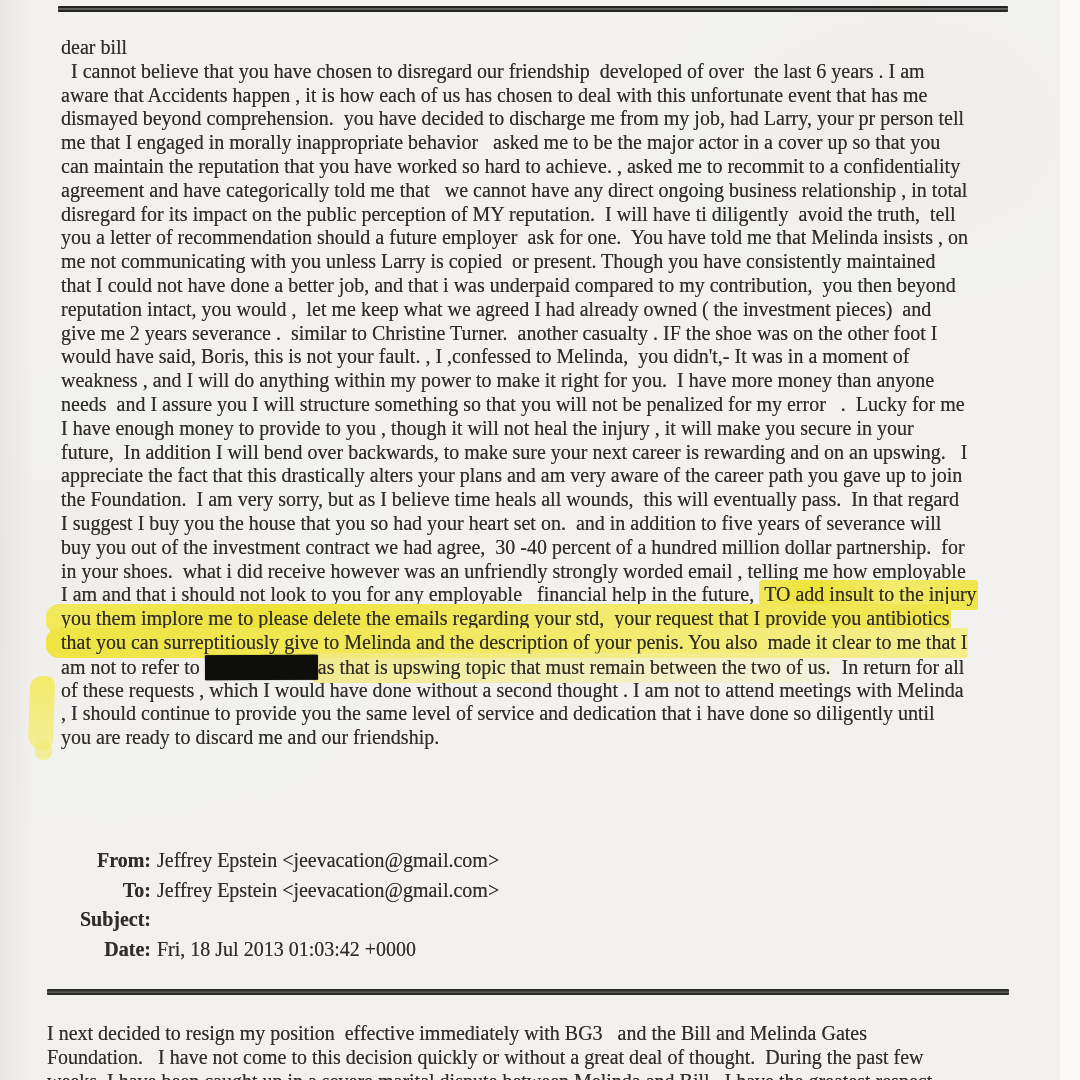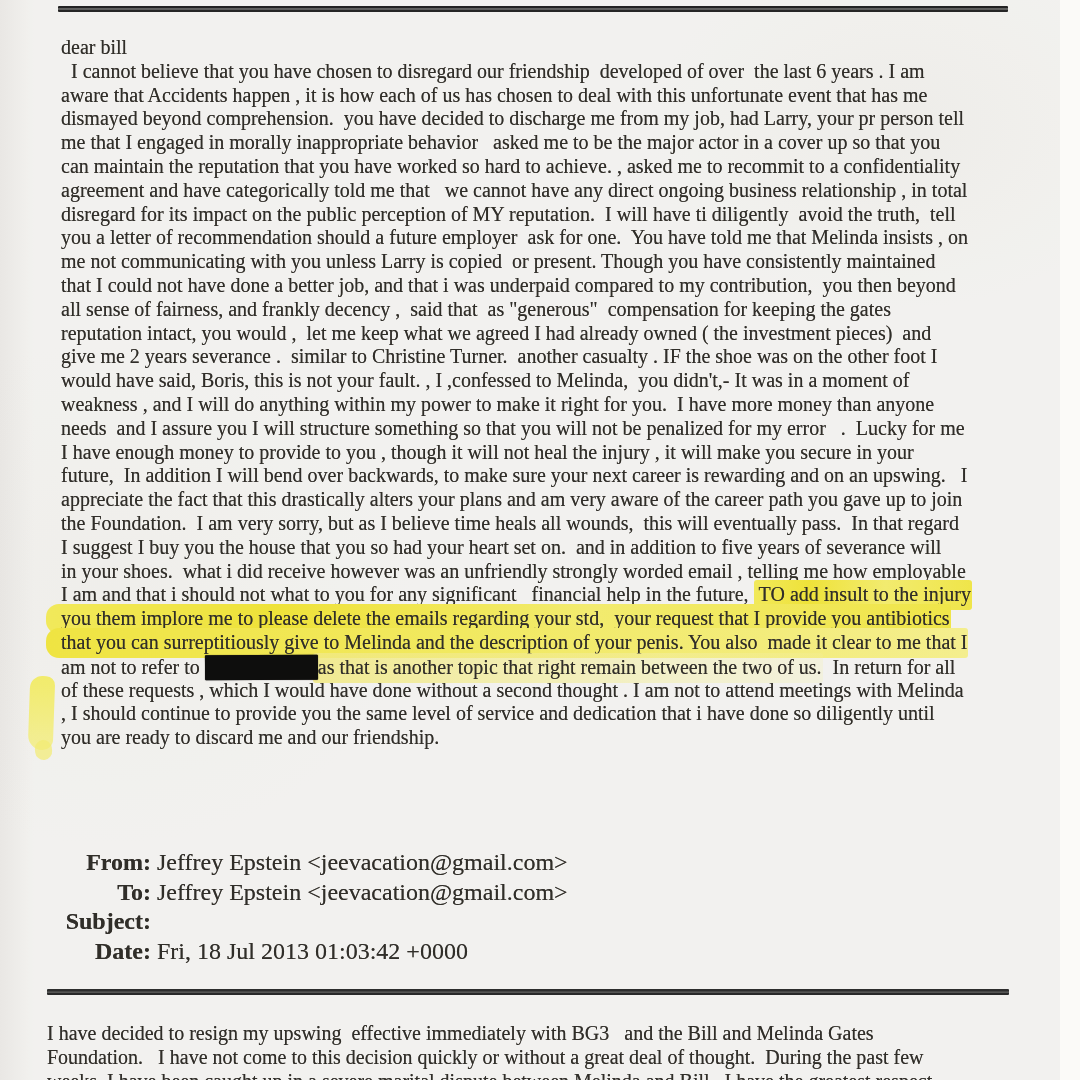--- a/index.html
+++ b/index.html
@@ -81,21 +81,21 @@
   .highlighter-streak-tail {
     position: absolute; left: 35px; top: 740px;
     width: 17px; height: 20px;
     background: rgba(246,238,112,0.7);
     border-radius: 9px;
     transform: rotate(-6deg);
   }
 
   .headers {
     position: absolute; left: 57px; top: 849px;
-    font-size: 24px;
+    font-size: 20px;
     text-shadow: 0 0 0.5px rgba(46,43,38,0.65);
   }
   .hrow { display: flex; height: 29.6px; align-items: baseline; }
   .hlabel { width: 94px; text-align: right; font-weight: 700; white-space: pre; }
   .hvalue { margin-left: 6px; white-space: pre; }
 
   .reply {
     position: absolute; left: 47px; top: 1022px; width: 976px;
     font-size: 20px; line-height: 23.9px;
     text-shadow: 0 0 0.5px rgba(46,43,38,0.65);
@@ -113,36 +113,36 @@
       <div class="line"><span>  I cannot believe that you have chosen to disregard our friendship  developed of over  the last 6 years . I am</span></div>
       <div class="line"><span>aware that Accidents happen , it is how each of us has chosen to deal with this unfortunate event that has me</span></div>
       <div class="line"><span>dismayed beyond comprehension.  you have decided to discharge me from my job, had Larry, your pr person tell</span></div>
       <div class="line"><span>me that I engaged in morally inappropriate behavior   asked me to be the major actor in a cover up so that you</span></div>
       <div class="line"><span>can maintain the reputation that you have worked so hard to achieve. , asked me to recommit to a confidentiality</span></div>
       <div class="line"><span>agreement and have categorically told me that   we cannot have any direct ongoing business relationship , in total</span></div>
       <div class="line"><span>disregard for its impact on the public perception of MY reputation.  I will have ti diligently  avoid the truth,  tell</span></div>
       <div class="line"><span>you a letter of recommendation should a future employer  ask for one.  You have told me that Melinda insists , on</span></div>
       <div class="line"><span>me not communicating with you unless Larry is copied  or present. Though you have consistently maintained</span></div>
       <div class="line"><span>that I could not have done a better job, and that i was underpaid compared to my contribution,  you then beyond</span></div>
-      <div class="line"><span>all sense of fairness, and frankly decency ,  said that  as "generous"  compensation for keeping the gates</span></div>
       <div class="line"><span>reputation intact, you would ,  let me keep what we agreed I had already owned ( the investment pieces)  and</span></div>
       <div class="line"><span>give me 2 years severance .  similar to Christine Turner.  another casualty . IF the shoe was on the other foot I</span></div>
       <div class="line"><span>would have said, Boris, this is not your fault. , I ,confessed to Melinda,  you didn't,- It was in a moment of</span></div>
       <div class="line"><span>weakness , and I will do anything within my power to make it right for you.  I have more money than anyone</span></div>
       <div class="line"><span>needs  and I assure you I will structure something so that you will not be penalized for my error   .  Lucky for me</span></div>
       <div class="line"><span>I have enough money to provide to you , though it will not heal the injury , it will make you secure in your</span></div>
       <div class="line"><span>future,  In addition I will bend over backwards, to make sure your next career is rewarding and on an upswing.   I</span></div>
       <div class="line"><span>appreciate the fact that this drastically alters your plans and am very aware of the career path you gave up to join</span></div>
       <div class="line"><span>the Foundation.  I am very sorry, but as I believe time heals all wounds,  this will eventually pass.  In that regard</span></div>
       <div class="line"><span>I suggest I buy you the house that you so had your heart set on.  and in addition to five years of severance will</span></div>
+      <div class="line"><span>buy you out of the investment contract we had agree,  30 -40 percent of a hundred million dollar partnership.  for</span></div>
       <div class="line"><span>in your shoes.  what i did receive however was an unfriendly strongly worded email , telling me how employable</span></div>
-      <div class="line"><span>I am and that i should not what to you for any significant   financial help in the future,  </span><span class="hl hl-strong">TO add insult to the injury</span></div>
+      <div class="line"><span>I am and that i should not look to you for any employable   financial help in the future,  </span><span class="hl hl-strong">TO add insult to the injury</span></div>
       <div class="line"><span class="hl hl-strong cap">you them implore me to please delete the emails regarding your std,  your request that I provide you antibiotics</span></div>
       <div class="line"><span class="hl hl-fade cap">that you can surreptitiously give to Melinda and the description of your penis. You also  made it clear to me that I</span></div>
-      <div class="line"><span>am not to refer to </span><span class="redaction"></span><span class="hl hl-soft">as that is another topic that right remain between the two of us.</span><span>  In return for all</span></div>
+      <div class="line"><span>am not to refer to </span><span class="redaction"></span><span class="hl hl-soft">as that is upswing topic that must remain between the two of us.</span><span>  In return for all</span></div>
       <div class="line"><span>of these requests , which I would have done without a second thought . I am not to attend meetings with Melinda</span></div>
       <div class="line"><span>, I should continue to provide you the same level of service and dedication that i have done so diligently until</span></div>
       <div class="line"><span>you are ready to discard me and our friendship.</span></div>
     </div>
   <div class="headers" id="headers">
       <div class="hrow">
         <span class="hlabel">From:</span>
         <span class="hvalue">Jeffrey Epstein &lt;jeevacation@gmail.com&gt;</span>
       </div>
       <div class="hrow">
@@ -153,17 +153,17 @@
         <span class="hlabel">Subject:</span>
         <span class="hvalue"></span>
       </div>
       <div class="hrow">
         <span class="hlabel">Date:</span>
         <span class="hvalue">Fri, 18 Jul 2013 01:03:42 +0000</span>
       </div>
     </div>
   <div class="rule rule-mid"></div>
   <div class="reply" id="reply">
-      <div class="line"><span>I have decided to resign my upswing  effective immediately with BG3   and the Bill and Melinda Gates</span></div>
+      <div class="line"><span>I next decided to resign my position  effective immediately with BG3   and the Bill and Melinda Gates</span></div>
       <div class="line"><span>Foundation.   I have not come to this decision quickly or without a great deal of thought.  During the past few</span></div>
       <div class="line"><span>weeks, I have been caught up in a severe marital dispute between Melinda and Bill.  I have the greatest respect</span></div>
     </div>
 </div>
 
 </body></html>

